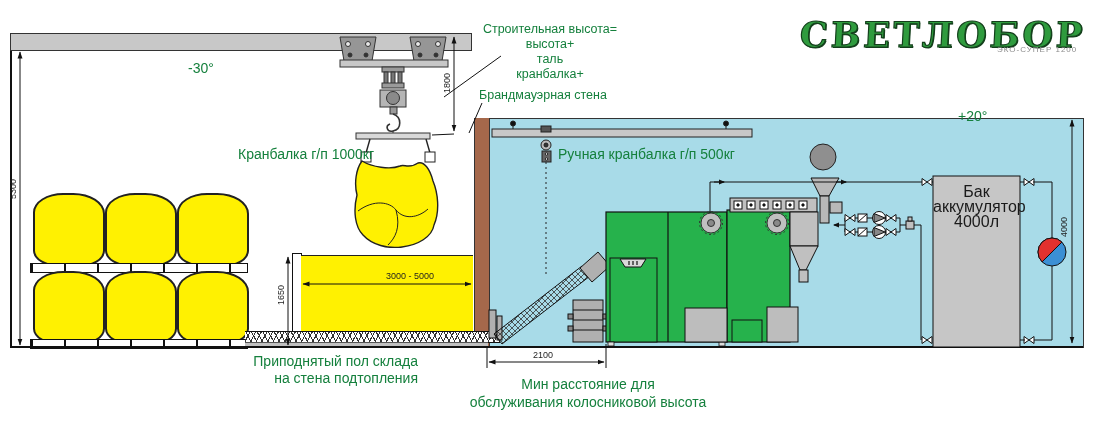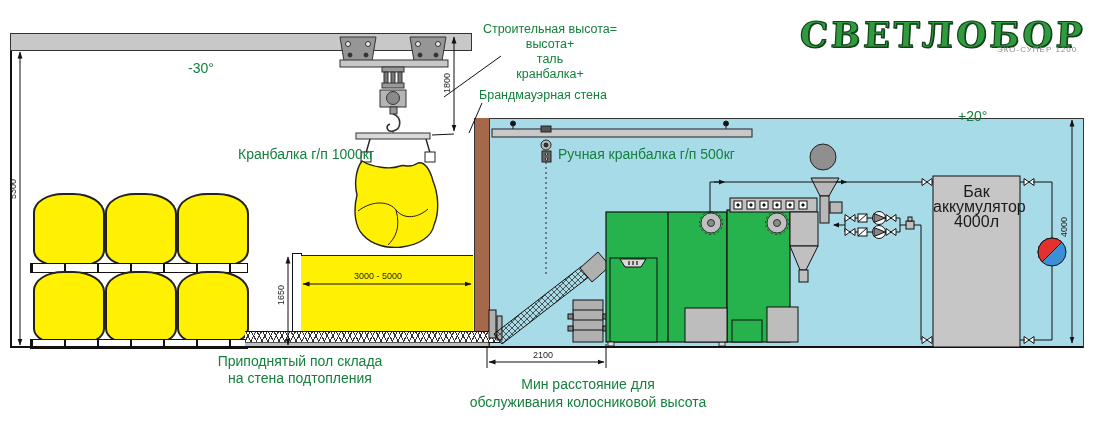--- a/index.html
+++ b/index.html
@@ -295,30 +295,30 @@
   <div class="abs label" style="left:930px;top:108px;margin-left:28px;">+20°</div>
 
   <div class="abs center" style="left:933px;top:184px;width:87px;font-size:16px;line-height:15px;">
     <div>Бак аккумулятор</div>
     <div>4000л</div>
   </div>
 
   <div class="abs logo" style="left:800px;top:14px;">СВЕТЛОБОР</div>
   <div class="abs logo-sub" style="left:997px;top:45px;">ЭКО-СУПЕР 1200</div>
 
-  <div class="abs label center" style="left:200px;top:353px;width:200px;line-height:17px;">
+  <div class="abs label center" style="left:218px;top:353px;width:200px;line-height:17px;text-align:right;">
     <div>Приподнятый пол склада</div>
     <div>на стена подтопления</div>
   </div>
 
   <div class="abs label center" style="left:428px;top:375px;width:320px;line-height:18px;">
     <div>Мин расстояние для</div>
     <div>обслуживания колосниковой высота</div>
   </div>
 
   <div class="abs dimlbl dim-v" style="left:-7px;top:184px;">5300</div>
   <div class="abs dimlbl dim-v" style="left:427px;top:78px;">1800</div>
   <div class="abs dimlbl dim-v" style="left:261px;top:290px;">1650</div>
-  <div class="abs dimlbl" style="left:338px;top:271px;width:80px;">3000 - 5000</div>
+  <div class="abs dimlbl" style="left:354px;top:271px;width:80px;text-align:right;">3000 - 5000</div>
   <div class="abs dimlbl" style="left:523px;top:350px;">2100</div>
   <div class="abs dimlbl dim-v" style="left:1044px;top:222px;">4000</div>
 
 </div>
 
 </body></html>

